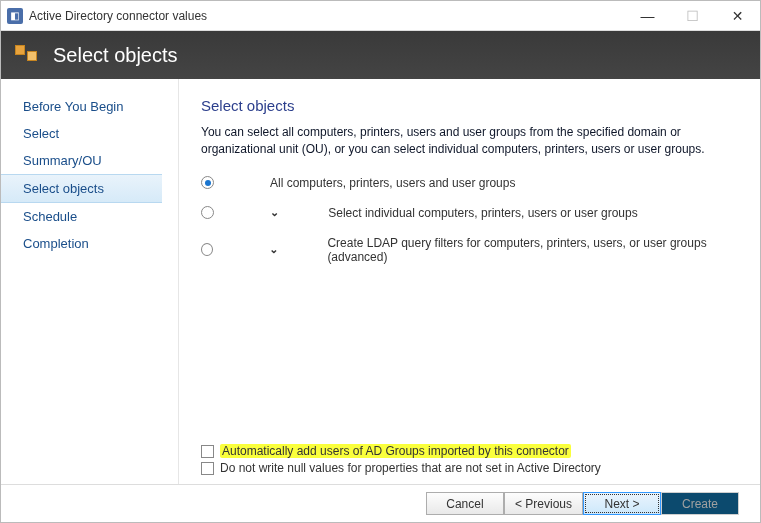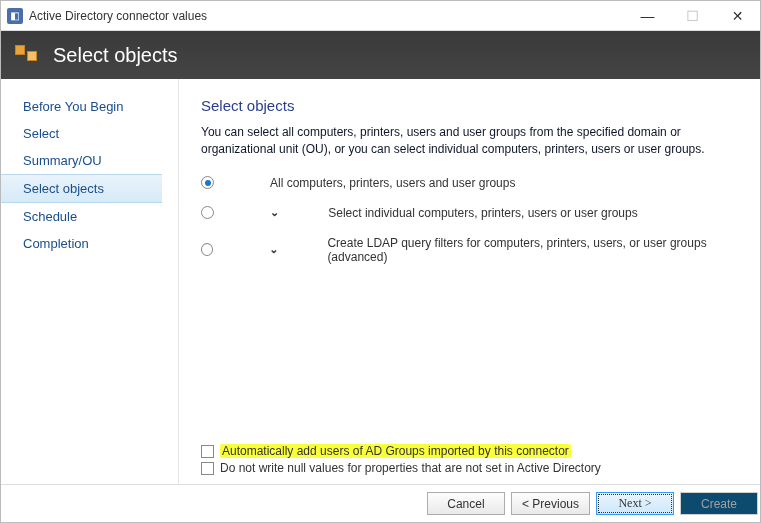--- a/index.html
+++ b/index.html
@@ -168,40 +168,38 @@
     padding: 0 2px;
     border-radius: 2px;
   }
   
   .footer {
     height: 38px;
     border-top: 1px solid #ddd;
     display: flex;
     align-items: center;
     justify-content: flex-end;
-    padding-right: 2px;
-    gap: 6px;
+    padding-right: 21px;
   }
   .btn {
     min-width: 78px;
     height: 23px;
     border: 1px solid #adadad;
     background: linear-gradient(#fdfdfd,#e9e9e9);
     font-size: 12px;
     display: inline-flex;
     align-items: center;
     justify-content: center;
     padding: 0 10px;
   }
   .btn.default {
     border: 1px solid #3399ff;
     outline: 1px dotted #333;
     outline-offset: -3px;
     background: linear-gradient(#eaf4fd,#cde8fb);
-    font-family: Liberation Serif, serif;
   }
   .btn.disabled {
     color: #a0a0a0;
     border-color: #cfcfcf;
     background: #0c4a6e;
   }
 </style>
 </head>
 <body>
 

